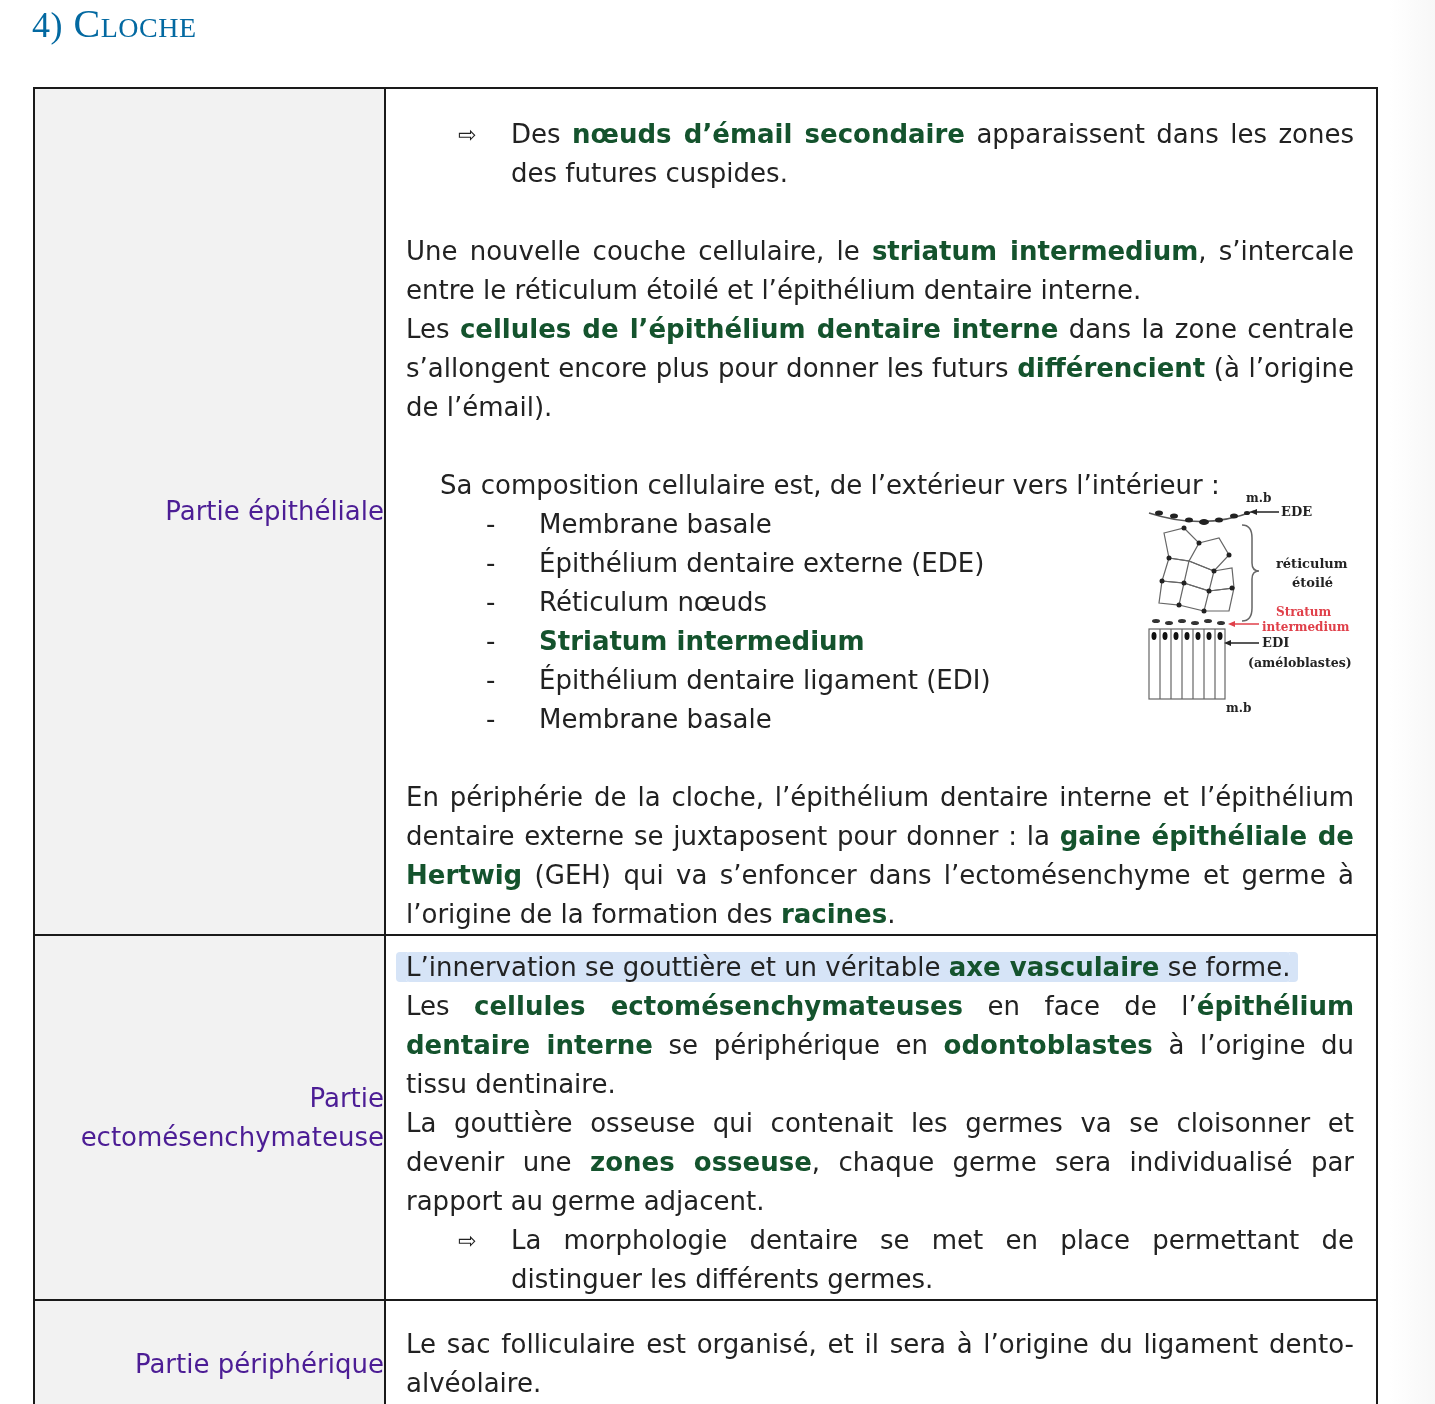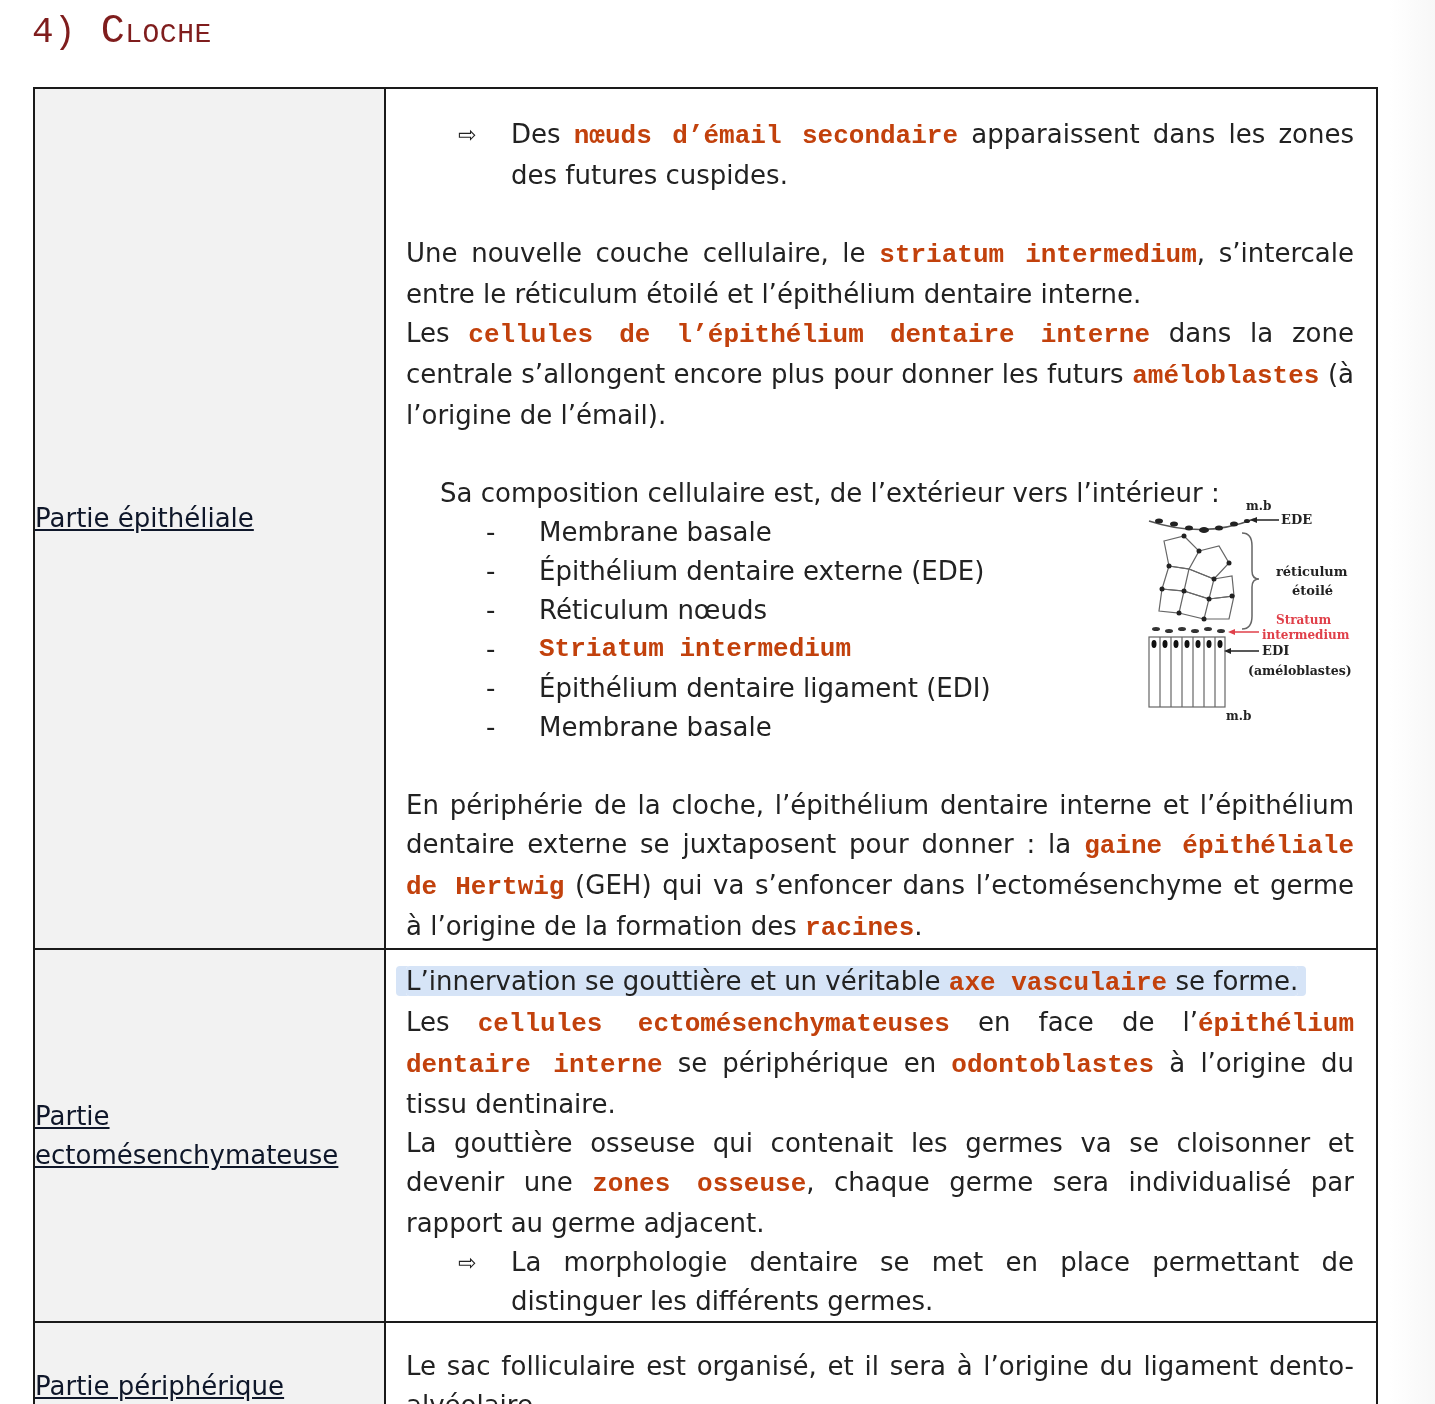--- a/index.html
+++ b/index.html
@@ -4,58 +4,57 @@
 <style>
   html, body { margin: 0; padding: 0; }
   body {
     width: 1435px; height: 1404px; overflow: hidden;
     background: linear-gradient(to right, #ffffff 0, #ffffff 1390px, #f7f7f7 1435px);
     font-family: "DejaVu Sans", sans-serif;
     color: #1a1a1a;
     position: relative;
   }
   .title {
-    position: absolute; left: 32px; top: 8px;
-    font-family: Liberation Mono, monospace;
-    color: #7f1d1d;
+    position: absolute; left: 32px; top: 0px;
+    font-family: Liberation Serif, serif;
+    color: #0369a1;
     font-size: 40px; line-height: 48px;
     font-variant: small-caps;
     letter-spacing: 0.5px;
   }
   .title .num { font-size: 36px; }
   table.main {
     position: absolute; left: 33px; top: 87px;
     width: 1345px;
     border-collapse: collapse;
     table-layout: fixed;
   }
   table.main td {
     border: 2.5px solid #1a1a1a;
     vertical-align: top;
     padding: 0;
   }
   td.label {
     width: 349px;
     background: #f2f2f2;
     vertical-align: middle !important;
-    text-align: left;
+    text-align: right;
     font-size: 26px;
     line-height: 39px;
-    color: #0f172a;
-    text-decoration: underline;
+    color: #4c1d95;
   }
   td.content {
     background: #fff;
     font-size: 26px;
     line-height: 39px;
     color: #222;
     padding: 0 22px 0 20px !important;
   }
   .p { text-align: justify; text-align-last: left; margin: 0; }
-  .b { font-weight: bold; color: #c2410c; font-family: Liberation Mono, monospace; }
+  .b { font-weight: bold; color: #14532d; }
   .arrow-item { display: flex; padding-left: 52px; }
   .arrow-item .arrow { width: 53px; flex: none; font-size: 22px; }
   .arrow-item .txt { flex: 1; text-align: justify; }
   .gap { height: 39px; }
   .dash-item { display: flex; padding-left: 52px; }
   .dash-item .dash { width: 53px; flex: none; }
   .highlight { background: #d6e4f7; border-radius: 4px; box-shadow: -10px 0 0 #d6e4f7, 8px 0 0 #d6e4f7; }
   .row1 td.content { padding-top: 101px; }
   .compo-wrap { position: relative; margin-left: 28px; }
   .diagram {
@@ -79,21 +78,21 @@
     <td class="label">
       <span>Partie épithéliale</span>
     </td>
     <td class="content" style="padding-top:14px !important;">
       <div class="arrow-item" style="margin-top:12px;">
         <span class="arrow">⇨</span>
         <span class="txt"><span>Des </span><span class="b">nœuds d’émail secondaire</span><span> apparaissent dans les zones des futures cuspides.</span></span>
       </div>
       <div class="gap"></div>
       <p class="p"><span>Une nouvelle couche cellulaire, le </span><span class="b">striatum intermedium</span><span>, s’intercale entre le réticulum étoilé et l’épithélium dentaire interne.</span></p>
-      <p class="p"><span>Les </span><span class="b">cellules de l’épithélium dentaire interne</span><span> dans la zone centrale s’allongent encore plus pour donner les futurs </span><span class="b">améloblastes</span><span> (à l’origine de l’émail).</span></p>
+      <p class="p"><span>Les </span><span class="b">cellules de l’épithélium dentaire interne</span><span> dans la zone centrale s’allongent encore plus pour donner les futurs </span><span class="b">différencient</span><span> (à l’origine de l’émail).</span></p>
       <div class="gap"></div>
       <div class="compo-wrap">
         <p class="p" style="padding-left:6px;">Sa composition cellulaire est, de l’extérieur vers l’intérieur :</p>
         <div class="dash-item">
               <span class="dash">-</span>
               <span>Membrane basale</span>
             </div>
         <div class="dash-item">
               <span class="dash">-</span>
               <span>Épithélium dentaire externe (EDE)</span>

